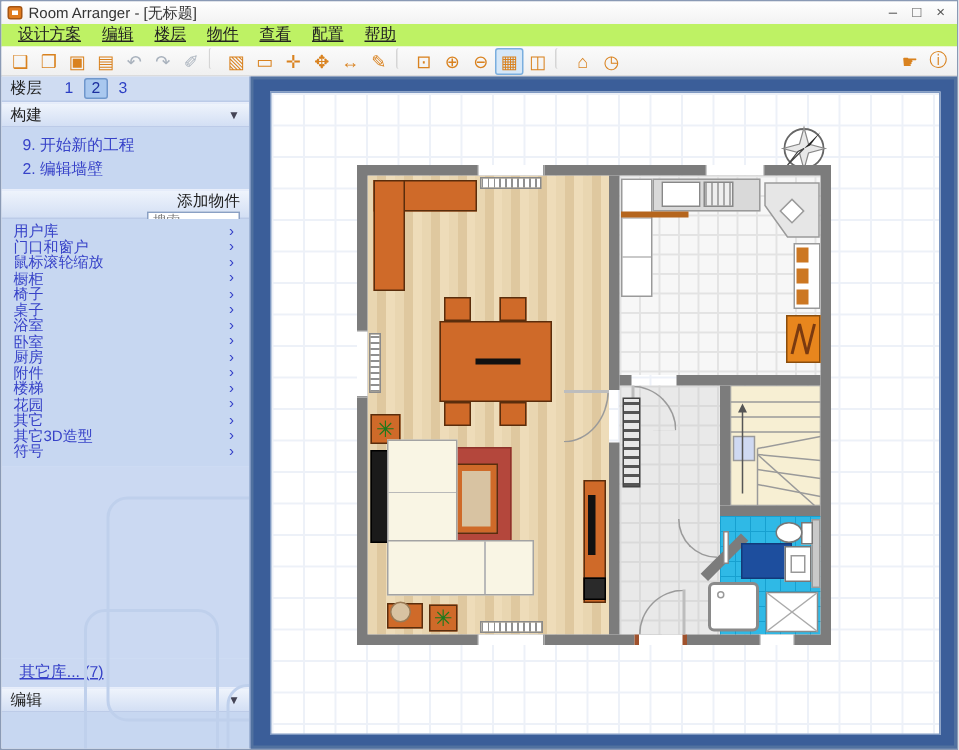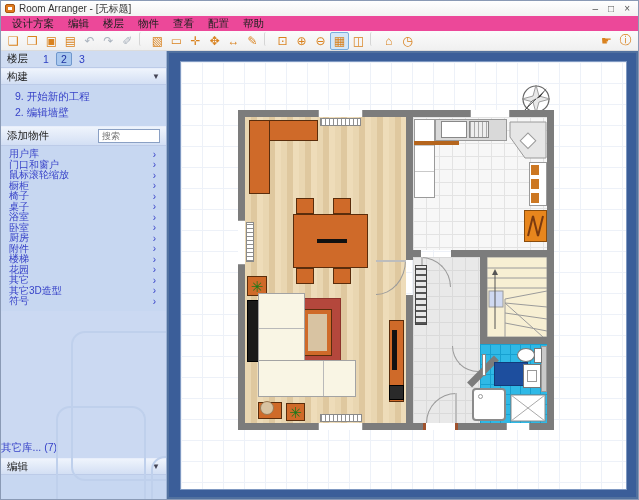--- a/index.html
+++ b/index.html
@@ -10,21 +10,21 @@
 
   
   .titlebar { height:15px; background:linear-gradient(#ffffff,#f2f2f2); display:flex; align-items:center; padding:0 4px; gap:4px; flex:0 0 auto; }
   .appicon { width:10px; height:9px; background:#e07b1f; border:1px solid #a55512; border-radius:2px; position:relative; }
   .appicon::after { content:""; position:absolute; left:2px; top:2px; width:4px; height:3px; background:#fff; }
   .titletext { font-size:10px; color:#333; }
   .winbtns { margin-left:auto; display:flex; gap:10px; padding-right:4px; color:#555; font-size:10px; }
   .winbtn { cursor:default; line-height:13px; }
 
   
-  .menubar { height:15px; background:#ec4899; display:flex; align-items:flex-start; padding-left:4px; flex:0 0 auto; }
+  .menubar { height:15px; background:#bef264; display:flex; align-items:flex-end; padding-left:4px; flex:0 0 auto;text-decoration:underline; }
   .menubar .mitem { padding:1px 7px; font-size:10.5px; color:#222; }
 
   
   .toolbar { height:20px; background:linear-gradient(#fbfbfb,#f0f0f0); border-bottom:1px solid #dcdcdc; display:flex; align-items:center; padding:0 3px; flex:0 0 auto; }
   .tbtn { width:19px; height:18px; display:flex; align-items:center; justify-content:center; font-size:12px; color:#d9821f; border:1px solid transparent; border-radius:2px; }
   .tbtn.disabled { color:#a9b2bd; }
   .tbtn.active { background:#d5e7f8; border-color:#7aaede; }
   .tbtn.sep { width:7px; height:14px; border:none; border-left:1px solid #d5d5d5; margin:0 2px; }
   .tright { margin-left:auto; display:flex; }
 
@@ -34,28 +34,28 @@
   
   .sidebar { width:166px; flex:0 0 auto; background:#d7e2f6; border-right:1px solid #9fb4d6; display:flex; flex-direction:column; font-size:10.5px; position:relative; overflow:hidden; }
   .floors { height:17px; background:#cfdcf2; display:flex; align-items:center; gap:2px; padding:0 6px; border-bottom:1px solid #bccbe8; }
   .floors .flabel { margin-right:8px; color:#222; }
   .ftab { width:16px; text-align:center; color:#2b3ec4; border:1px solid transparent; border-radius:2px; }
   .ftab.active { background:#a9c8ef; border-color:#6f97cc; color:#1c2f9e; }
   .shead { height:17px; display:flex; align-items:center; padding:0 6px; background:linear-gradient(#eff4fc,#d3dff4); border-top:1px solid #e8eefb; border-bottom:1px solid #bccbe8; color:#222; }
   .shead .arrow { margin-left:auto; font-size:8px; color:#445; }
   .panel { background:#c7d7f1; padding:4px 0 5px 0; }
   .panel .bstep { color:#3742c8; padding:1px 0 1px 14px; }
-  .addrow { height:20px; display:flex; align-items:center; padding:0 6px; background:linear-gradient(#eff4fc,#d3dff4); border-top:1px solid #e8eefb; border-bottom:1px solid #bccbe8; }
+  .addrow { height:20px; display:flex; align-items:flex-end; padding:0 6px; background:linear-gradient(#eff4fc,#d3dff4); border-top:1px solid #e8eefb; border-bottom:1px solid #bccbe8;flex-direction:column; }
   .addrow input { margin-left:auto; width:62px; height:14px; font-size:9px; border:1px solid #8aa0c4; padding:0 3px; background:#fff; }
   .cats { background:#c7d7f1; padding:3px 0 4px 0; }
   .catrow { display:flex; align-items:center; color:#3742c8; padding:0 10px 0 8px; height:10.5px; font-size:10px; }
   .catrow .chev { margin-left:auto; font-size:10px; color:#3742c8; }
   .sidefill { flex:1 1 auto; background:#cbd9f2; position:relative; }
   .deco { position:absolute; border:2px solid #bfd0ec; border-radius:14px; }
-  .otherlibs { color:#3742c8; padding:2px 0 3px 0; background:#cbd9f2; }
+  .otherlibs { color:#3742c8; padding:2px 0 3px 12px; background:#cbd9f2;text-decoration:underline; }
   .editpanel { height:24px; background:#c7d7f1; }
 
   
   .canvas { flex:1 1 auto; position:relative; background:#3b5e99; box-shadow:inset 0 0 0 2px #51719f; min-width:0; }
   .page { position:absolute; left:13px; top:10px; right:11px; bottom:9px; background:#fff; border:1px solid #7f99c2;
           background-image:linear-gradient(#edf1f8 1px,transparent 1px),linear-gradient(90deg,#edf1f8 1px,transparent 1px);
           background-size:21px 21px; }
 
   .plan { position:absolute; left:57px; top:48px; width:316px; height:320px; }
   .wall { position:absolute; background:#7c7c7c; }

